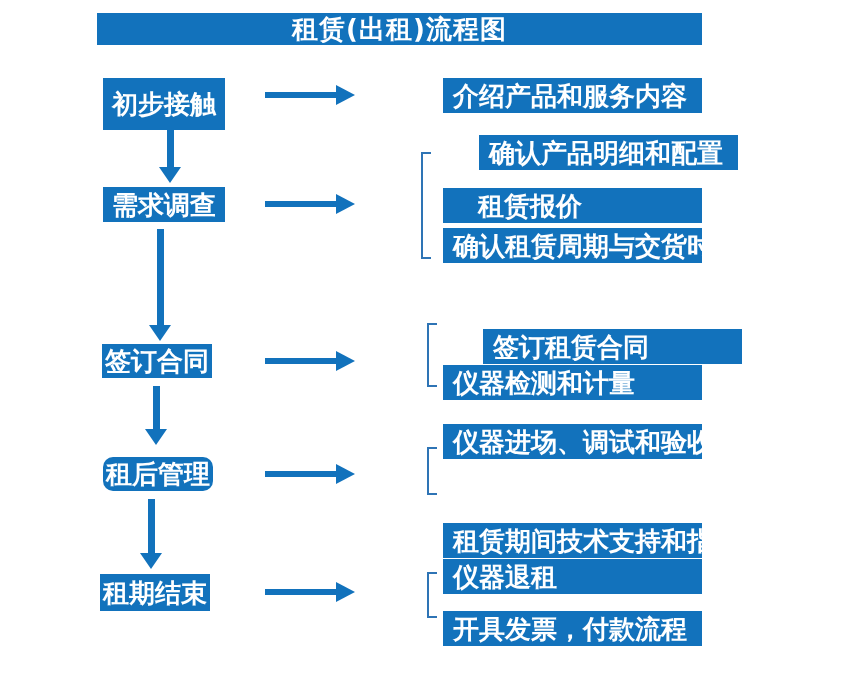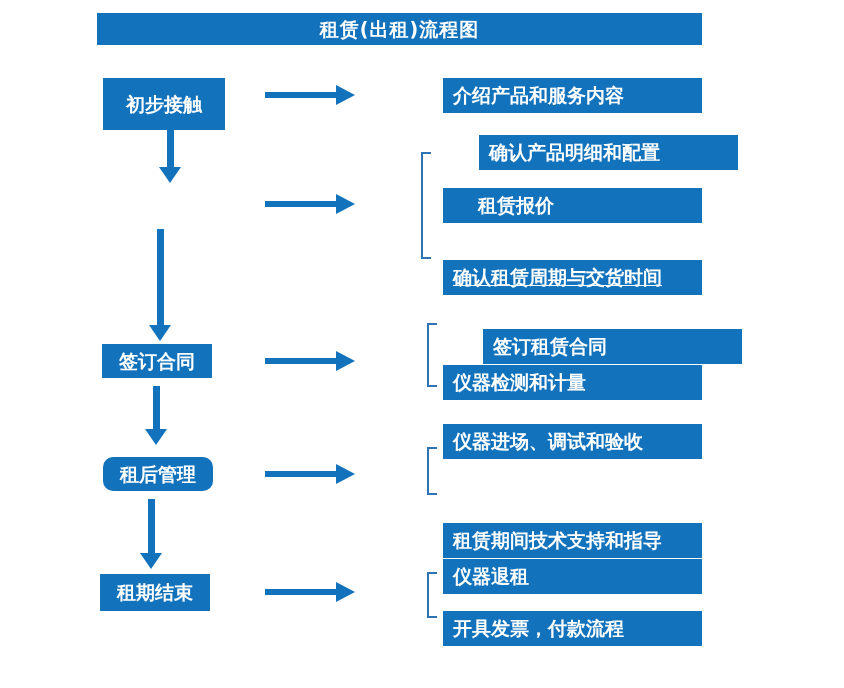--- a/index.html
+++ b/index.html
@@ -10,21 +10,21 @@
     height: 688px;
     background: #ffffff;
     overflow: hidden;
     font-family: "DejaVu Sans", sans-serif;
   }
   .bar {
     position: absolute;
     background: var(--accent, #1272BC);
     color: var(--text-on-accent, #ffffff);
     font-weight: bold;
-    font-size: 19px;
+    font-size: 26px;
     display: flex;
     align-items: center;
     line-height: 1;
     white-space: nowrap;
   }
   .title-bar { justify-content: center; letter-spacing: 1px; }
   .stage-bar { justify-content: center; }
   .detail-bar { justify-content: flex-start; padding-left: 10px; width: 259px; height: 35px; left: 443px; }
   .h-arrow {
     position: absolute;
@@ -62,28 +62,29 @@
   }
 </style>
 </head>
 <body>
 
 <div class="canvas">
 
   <div class="bar title-bar" style="left:97px; top:13px; width:605px; height:32px;">租赁(出租)流程图</div>
 
   <div class="bar stage-bar" style="left:103px; top:78px; width:122px; height:52px;">初步接触</div>
+  <div class="bar stage-bar" style="left:103px; top:187px; width:122px; height:35px;">需求调查</div>
   <div class="bar stage-bar" style="left:102px; top:344px; width:110px; height:34px;">签订合同</div>
   <div class="bar stage-bar" style="left:103px; top:457px; width:110px; height:34px;border-radius:10px;">租后管理</div>
   <div class="bar stage-bar" style="left:100px; top:574px; width:110px; height:37px;">租期结束</div>
 
   <div class="bar detail-bar" style="top:78px;">介绍产品和服务内容</div>
   <div class="bar detail-bar" style="top:135px;margin-left:36px;">确认产品明细和配置</div>
   <div class="bar detail-bar" style="top:188px;padding-left:35px;">租赁报价</div>
-  <div class="bar detail-bar" style="top:260px;text-decoration:underline;">确认租赁周期与交货时间</div>
+  <div class="bar detail-bar" style="top:228px;">确认租赁周期与交货时间</div>
   <div class="bar detail-bar" style="top:329px;margin-left:40px;">签订租赁合同</div>
   <div class="bar detail-bar" style="top:365px;">仪器检测和计量</div>
   <div class="bar detail-bar" style="top:424px;">仪器进场、调试和验收</div>
   <div class="bar detail-bar" style="top:523px;">租赁期间技术支持和指导</div>
   <div class="bar detail-bar" style="top:559px;">仪器退租</div>
   <div class="bar detail-bar" style="top:611px;">开具发票，付款流程</div>
 
   <div class="h-arrow" style="left:265px; top:85px;">
     <div class="h-shaft"></div>
     <div class="h-head"></div>

